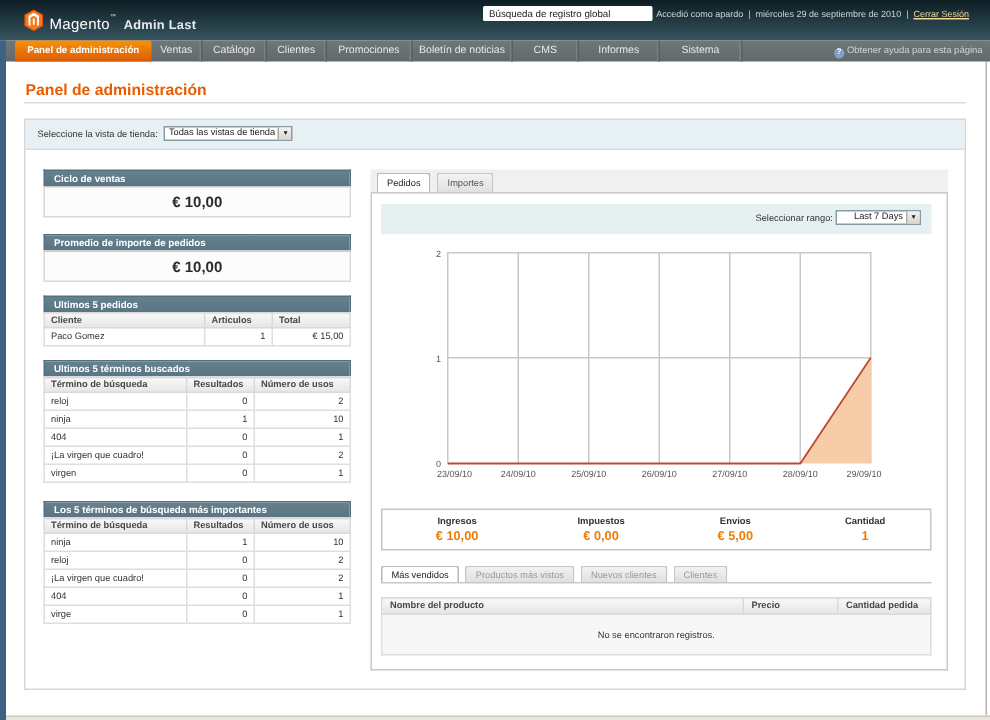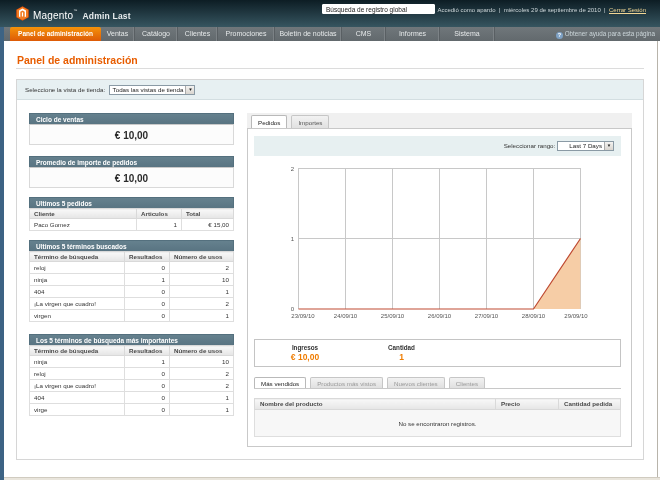--- a/index.html
+++ b/index.html
@@ -245,20 +245,28 @@
             <text x="322" y="162">29/09/10</text>
           </g>
         </svg>
       </div>
       <div id="stats">
         <div class="c">
             <div class="l">Ingresos</div>
             <div class="v">€ 10,00</div>
           </div>
         <div class="c">
+            <div class="l">Impuestos</div>
+            <div class="v">€ 0,00</div>
+          </div>
+        <div class="c">
+            <div class="l">Envios</div>
+            <div class="v">€ 5,00</div>
+          </div>
+        <div class="c">
             <div class="l">Cantidad</div>
             <div class="v">1</div>
           </div>
       </div>
       <div class="tabstrip" id="btabs">
           <div class="t on">Más vendidos</div>
           <div class="t">Productos más vistos</div>
           <div class="t">Nuevos clientes</div>
           <div class="t">Clientes</div>
         </div>

